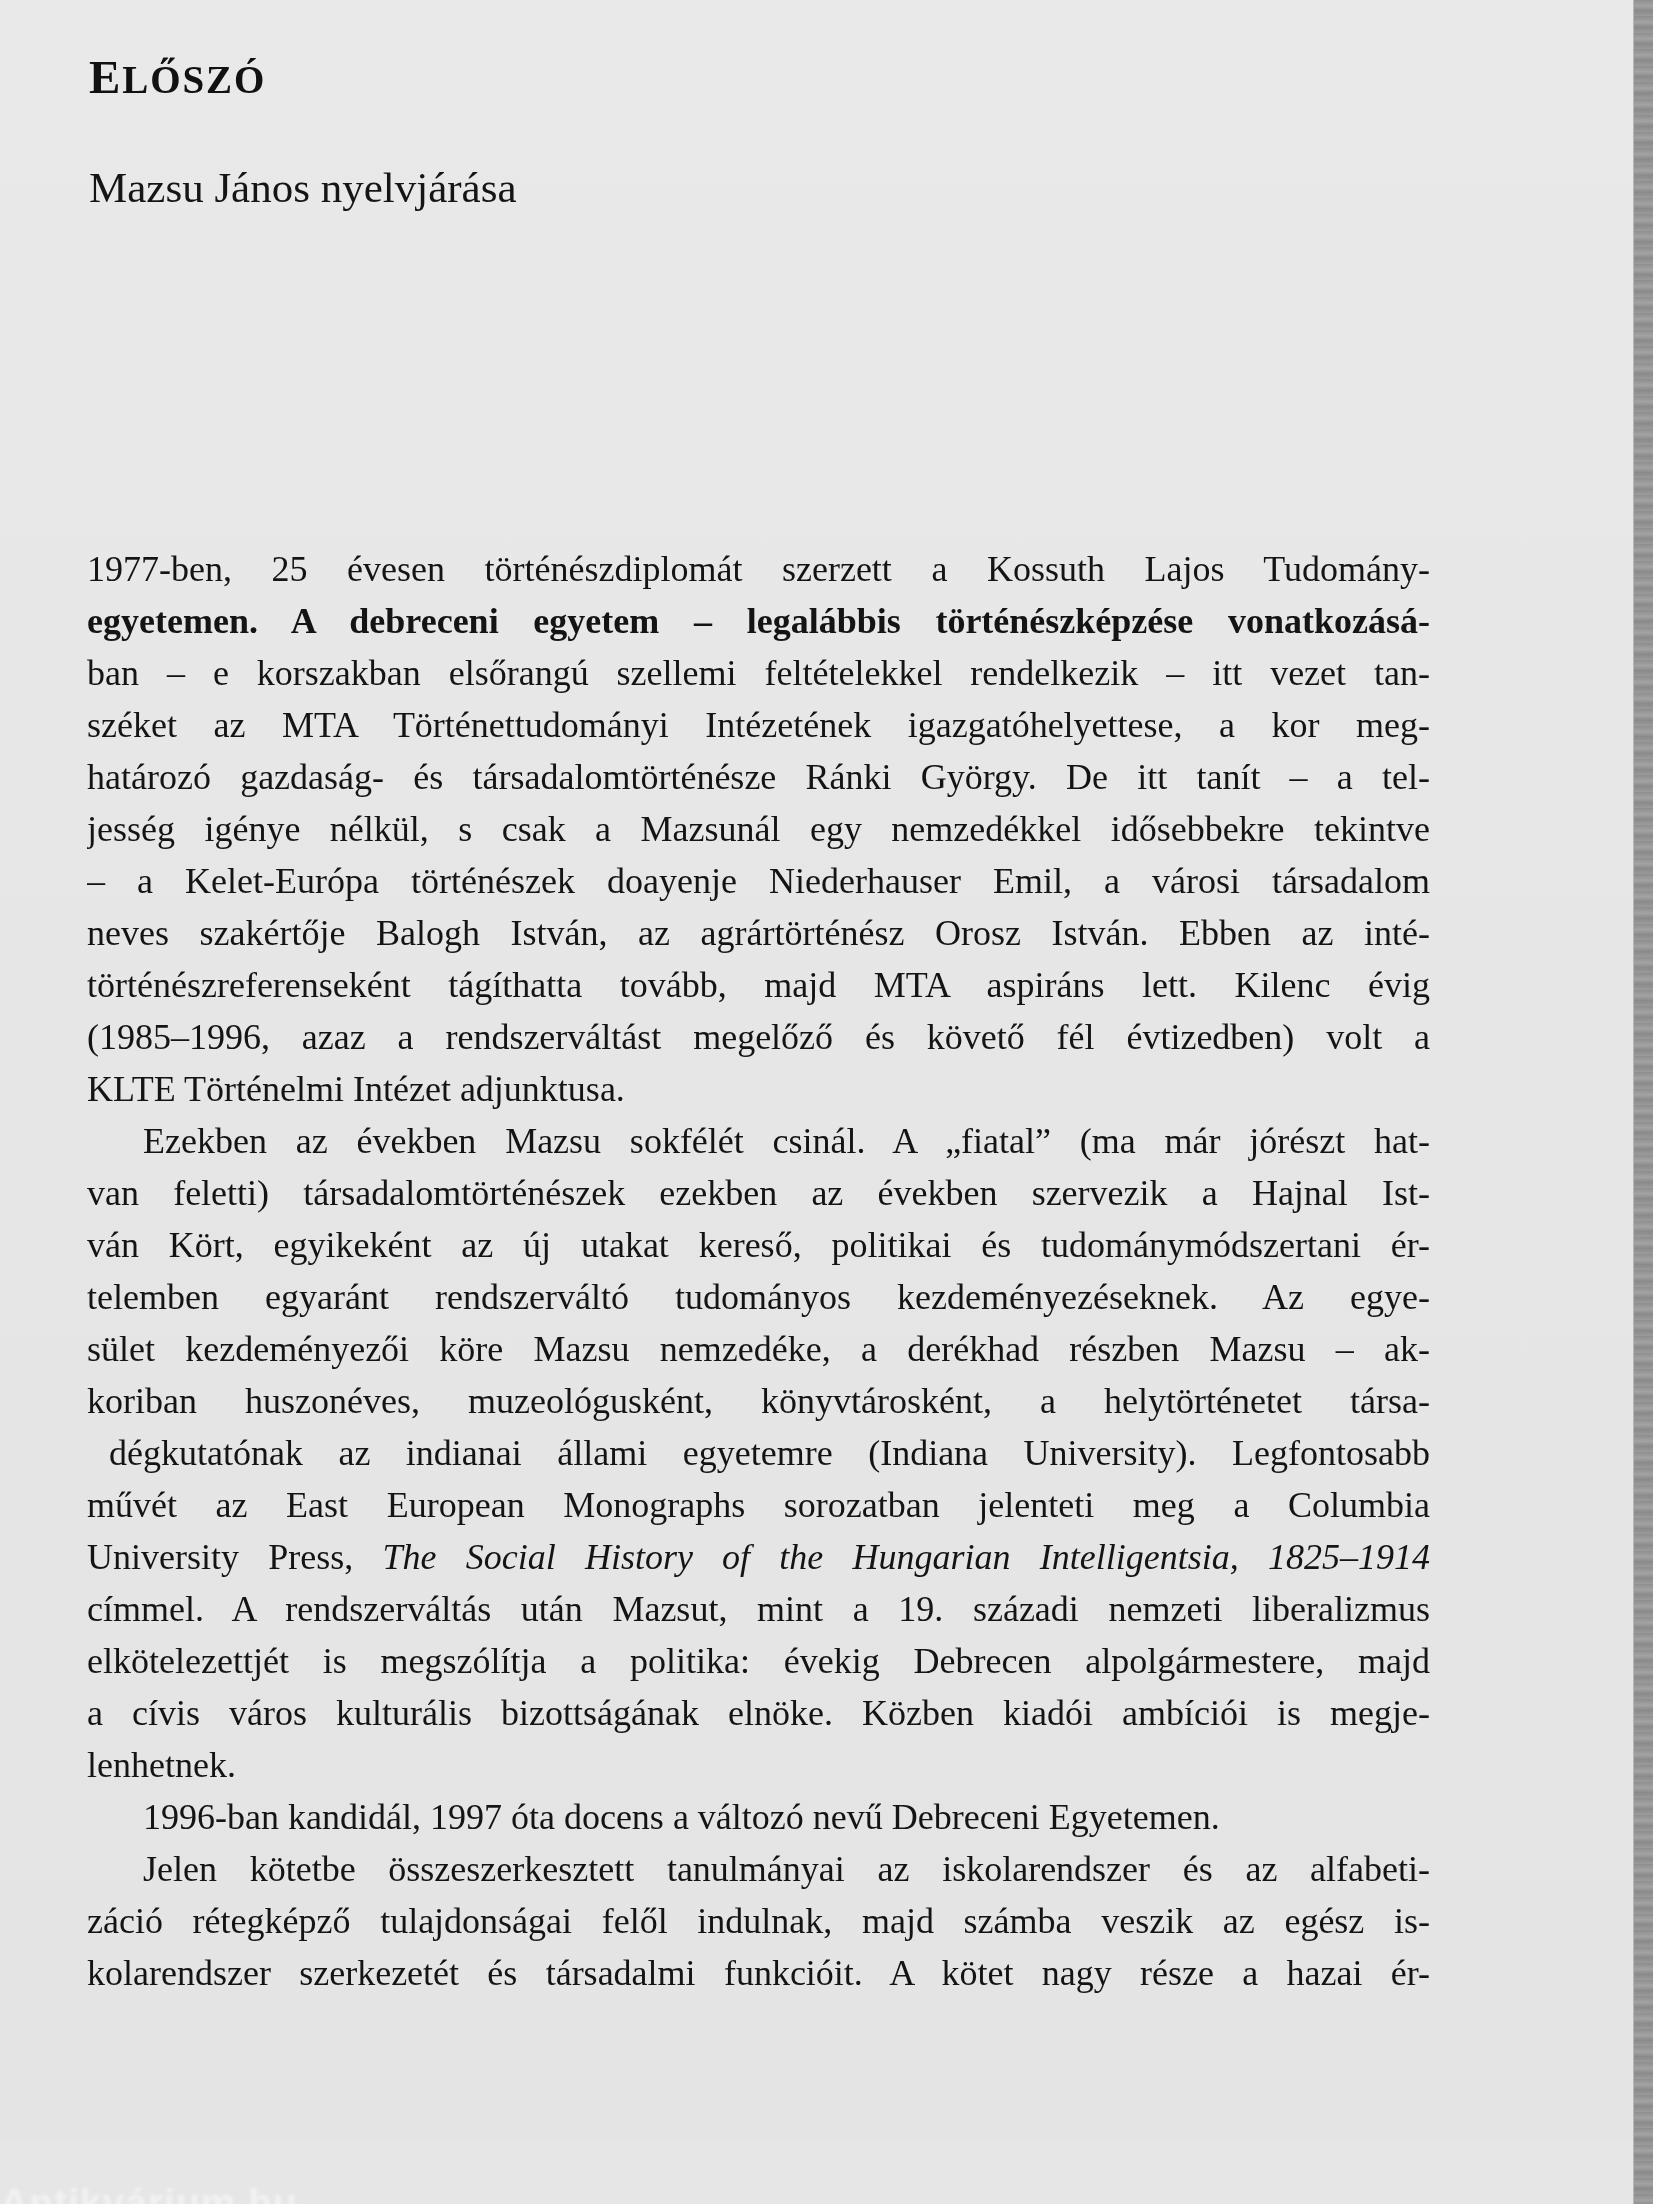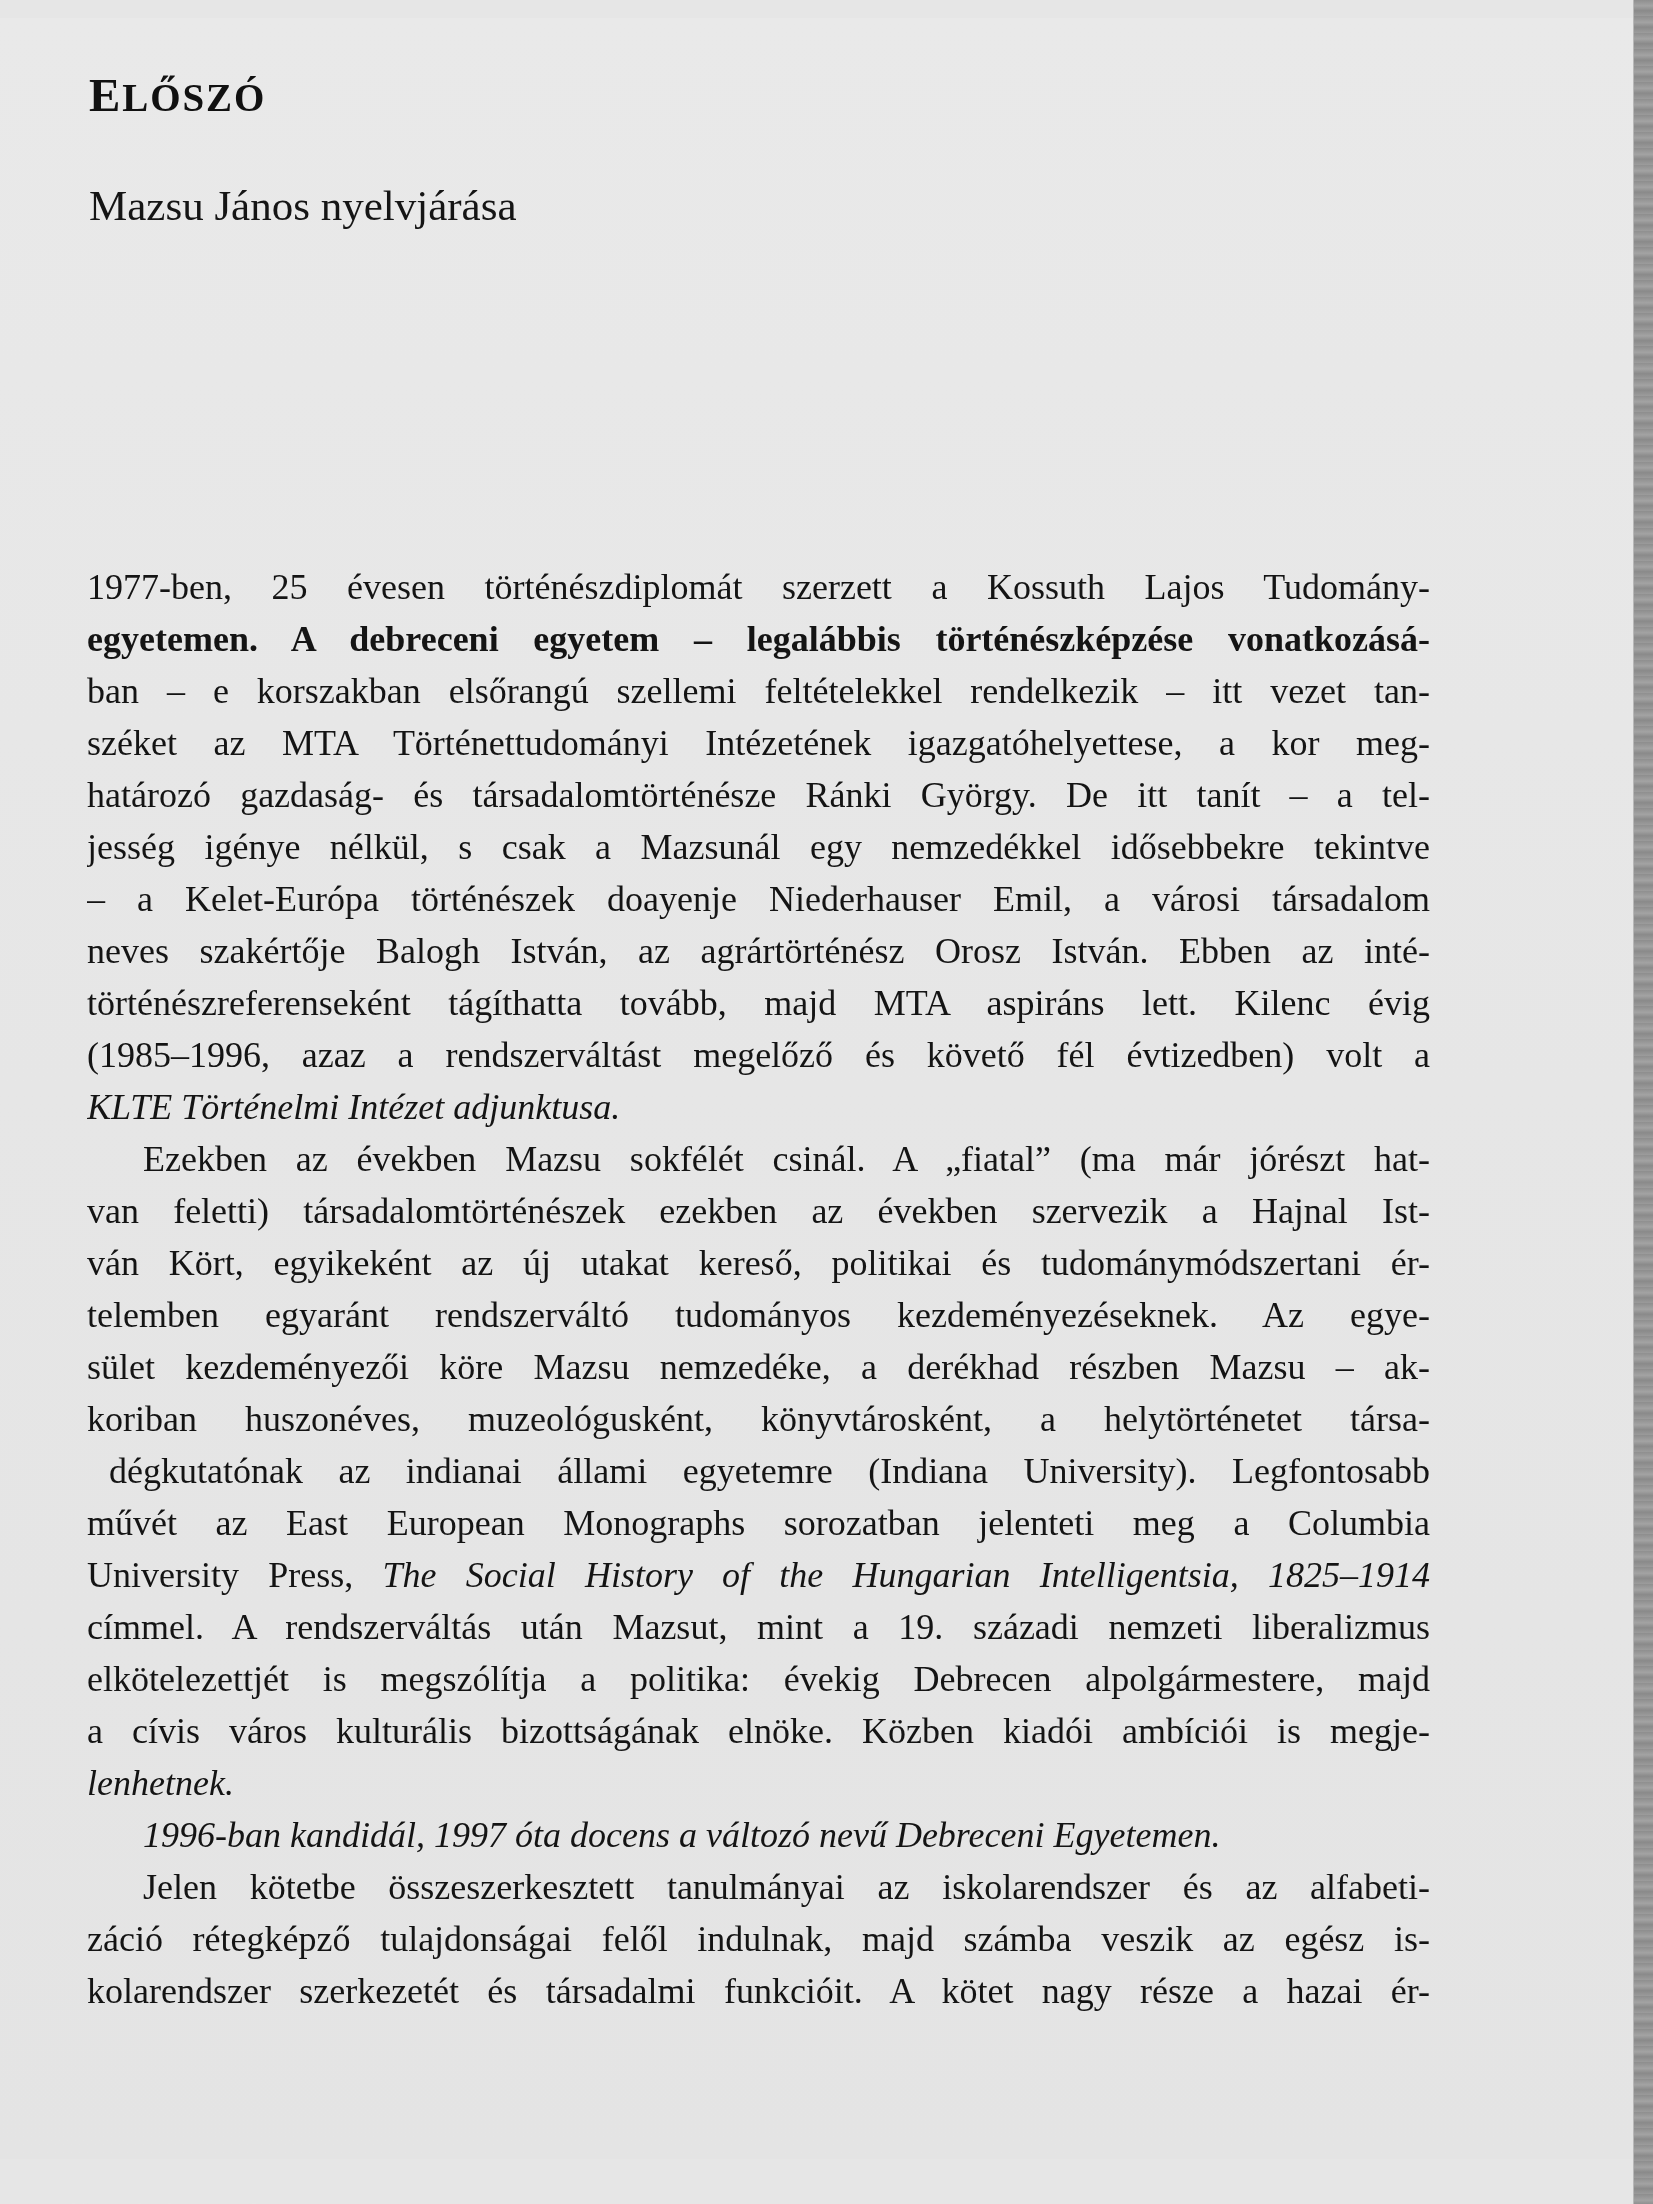--- a/index.html
+++ b/index.html
@@ -7,21 +7,21 @@
       width: 1654px;
       height: 2205px;
       background: #e6e6e6;
       position: relative;
       overflow: hidden;
       font-family: "DejaVu Serif", "Liberation Serif", serif;
       color: #111;
     }
     .page {
       position: absolute;
-      left: 0; top: 18px;
+      left: 0; top: 0;
       width: 1633px;
       height: 2141px;
       background: linear-gradient(180deg, #e9e9e9 0%, #e6e6e6 50%, #e4e4e4 100%);
     }
     .spine {
       position: absolute;
       right: 0; top: 0;
       width: 20.4px;
       height: 2205px;
       background: repeating-linear-gradient(180deg, #8f8f8f 0px, #a3a3a3 5.8px, #8a8a8a 10.7px, #9c9c9c 16.5px);
@@ -56,21 +56,21 @@
       line-height: 52px;
       color: #141414;
     }
     .body-text .line {
       display: block;
       white-space: nowrap;
       text-align: justify;
       text-align-last: justify;
       height: 52px;
     }
-    .body-text .line.last { text-align-last: left; font-style: italic; }
+    .body-text .line.last { text-align-last: left; }
     .body-text .line.indent { padding-left: 56px; }
     .body-text em { font-style: italic; }
     .watermark {
       position: absolute;
       left: 0; top: 2181px;
       font-family: "Liberation Sans", sans-serif;
       font-weight: bold;
       font-size: 39px;
       color: #f4f4f4;
       opacity: 0.85;

